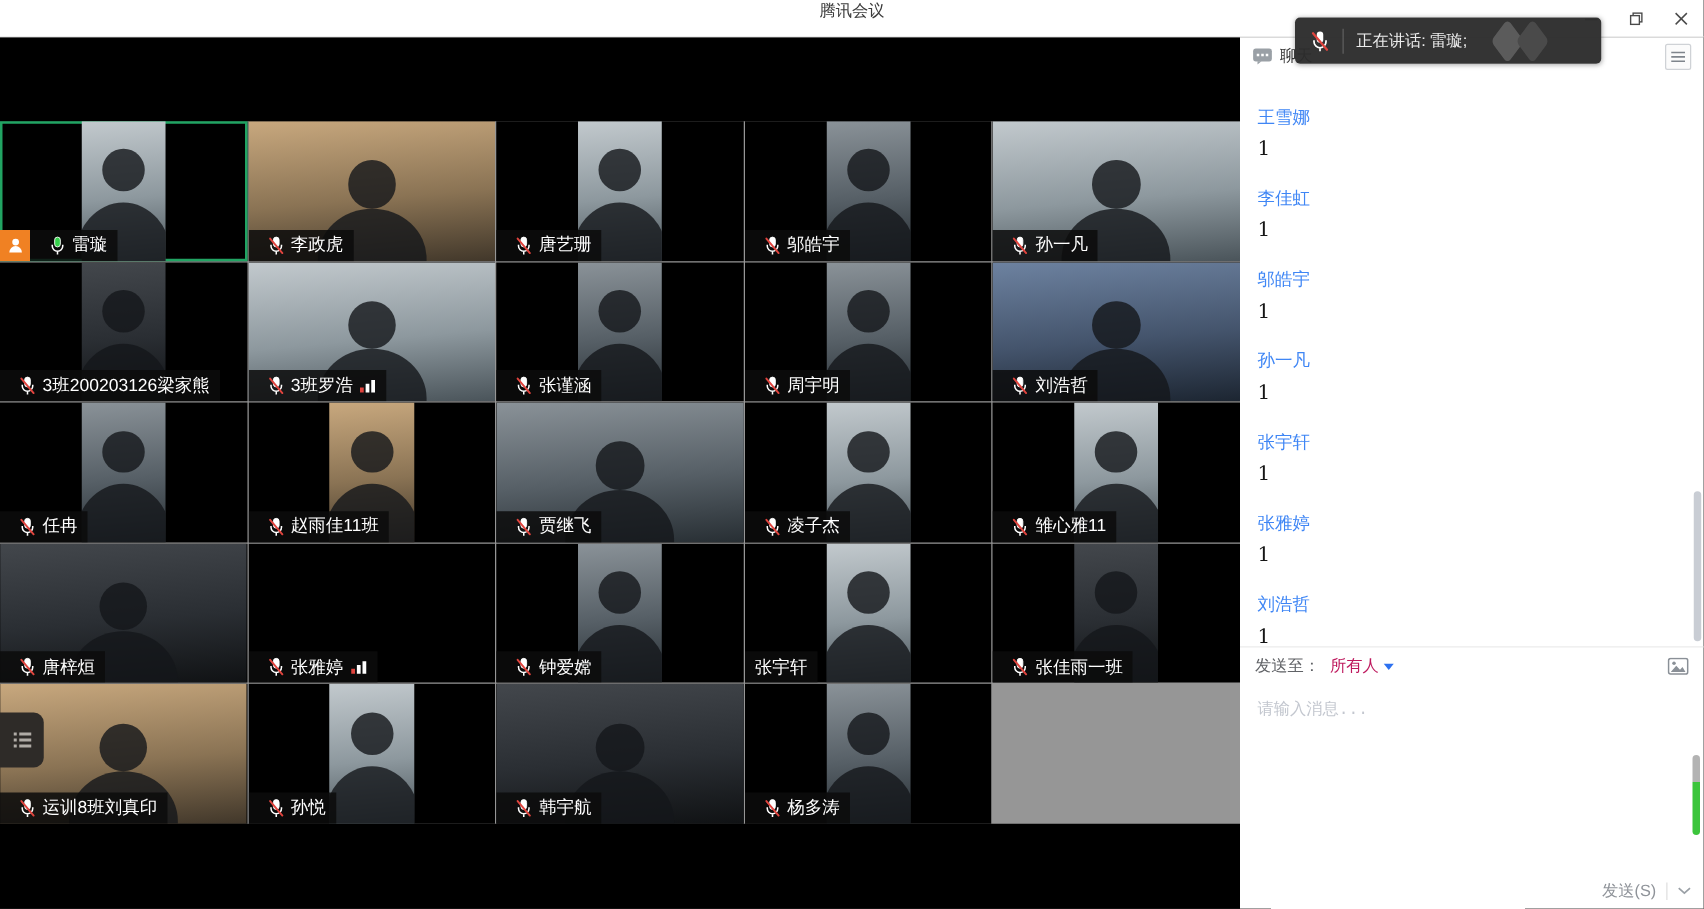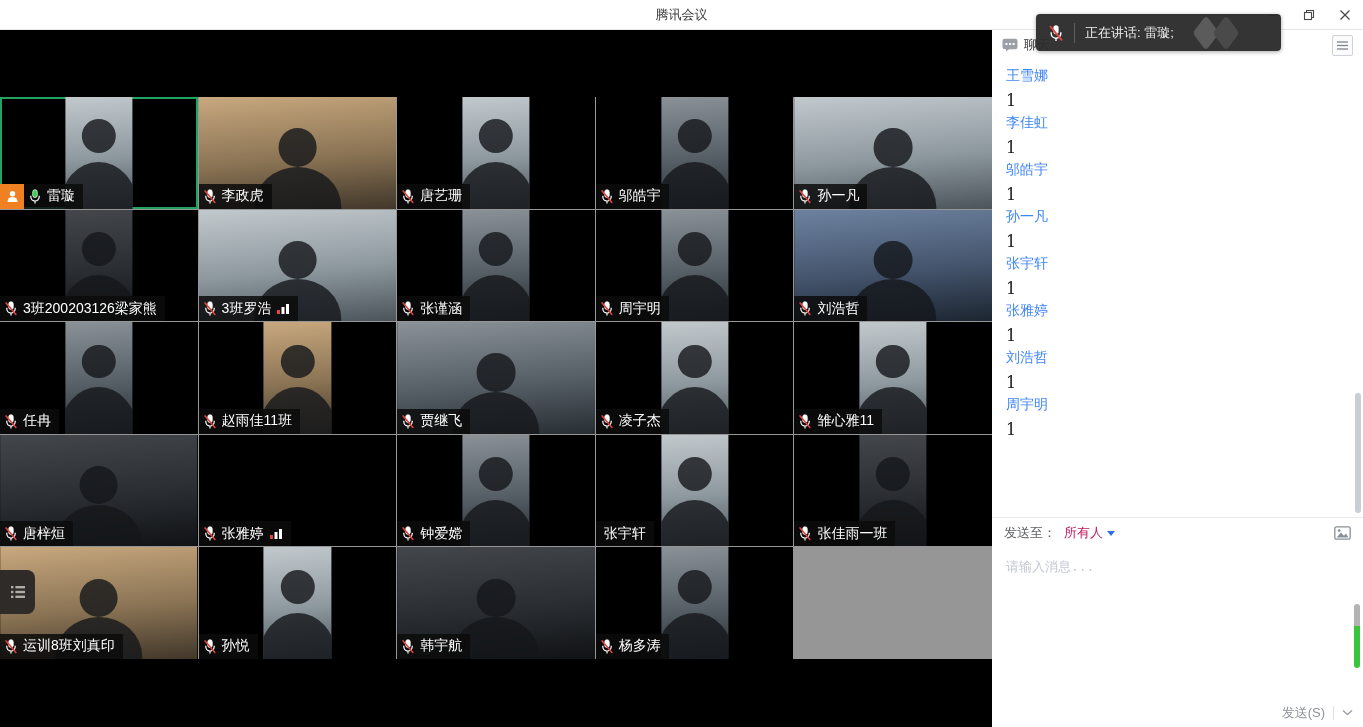--- a/index.html
+++ b/index.html
@@ -6,21 +6,21 @@
   html,body { margin:0; padding:0; }
   body {
     width:1363px; height:727px; overflow:hidden; position:relative;
     font-family:"Liberation Sans","DejaVu Sans",sans-serif;
     background:#000;
   }
 
   
   .titlebar{
     position:relative; height:30px; background:#ffffff;
-    display:flex; align-items:center; justify-content:center;
+    display:flex; align-items:flex-start; justify-content:center;
     border-bottom:1px solid #e7e7e7;
   }
   .titlebar .title{ font-size:13px; color:#3a3a3a; }
   .win-btns{ position:absolute; right:0; top:0; height:29px; display:flex; }
   .wbtn{ width:36px; height:29px; display:flex; align-items:center; justify-content:center; cursor:default; }
   .wbtn svg{ display:block; }
 
   
   .main{ display:flex; height:697px; }
   .video-area{ width:992px; background:#000; position:relative; flex:none; }
@@ -50,21 +50,21 @@
   }
   .person::after{
     content:""; position:absolute; bottom:0; left:50%; transform:translateX(-50%);
     width:100%; height:52%; border-radius:50% 50% 0 0 / 95% 95% 0 0; background:#14161a; opacity:.8;
   }
 
   .label-row{ position:absolute; left:0; bottom:0; display:flex; align-items:stretch; height:25px; z-index:3; }
   .host-badge{ width:24px; background:#f08123; display:flex; align-items:center; justify-content:center; flex:none; }
   .nametag{
     display:flex; align-items:center; gap:5px; background:rgba(12,12,12,.86);
-    padding:0 8px 0 4px; font-size:14px; color:#fff; white-space:nowrap;
+    padding:0 8px 0 15px; font-size:14px; color:#fff; white-space:nowrap;
   }
   .nametag.nomic{ padding-left:8px; }
 
   .view-btn{
     position:absolute; left:0; top:540px; width:35px; height:44px;
     background:#2e2b28; border-radius:0 8px 8px 0;
     display:flex; align-items:center; justify-content:center; z-index:4;
   }
 
   
@@ -84,21 +84,21 @@
   
   .chat{ flex:1; background:#fff; display:flex; flex-direction:column; position:relative; }
   .chat-header{ height:30px; flex:none; display:flex; align-items:center; gap:6px; padding:0 10px; }
   .chat-header .hlabel{ font-size:13px; color:#333; }
   .menu-btn{
     margin-left:auto; width:21px; height:21px; border:1px solid #cfd2d6; border-radius:2px;
     display:flex; align-items:center; justify-content:center; background:#fbfbfb;
   }
 
   .messages{ flex:1; position:relative; padding:2px 14px 0; overflow:hidden; }
-  .msg .sender{ font-size:14px; color:#3f86f5; line-height:14px; margin-top:6px; }
+  .msg .sender{ font-size:14px; color:#3f86f5; line-height:14px; margin-top:24px; }
   .msg .mtext{ font-size:16px; color:#161616; line-height:16px; margin-top:11px; font-family:"DejaVu Serif","Liberation Serif",serif; }
   .scroll-thumb{
     position:absolute; right:2px; top:333px; width:6px; height:120px;
     background:#c9cdd4; border-radius:3px;
   }
 
   .sendto-row{
     flex:none; height:31px; border-top:1px solid #ebebeb;
     display:flex; align-items:center; padding:0 12px; gap:8px; font-size:13px;
   }

